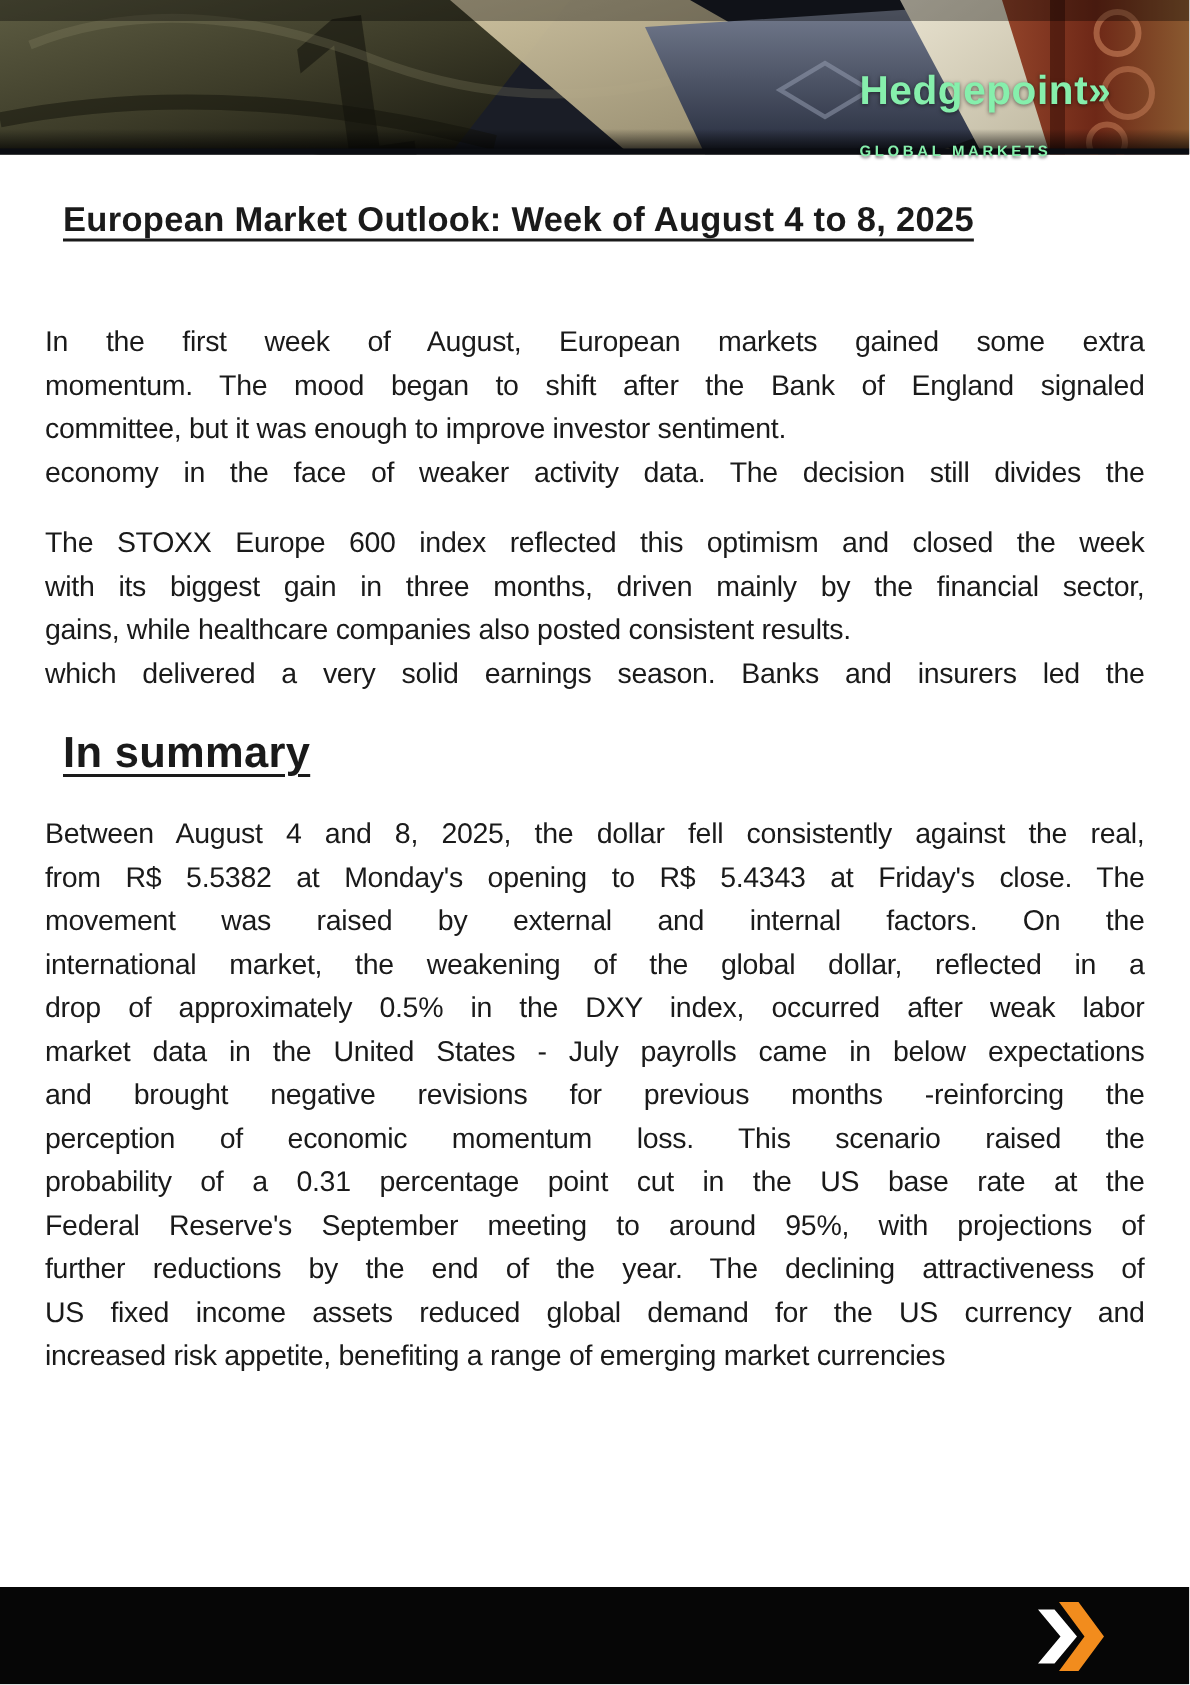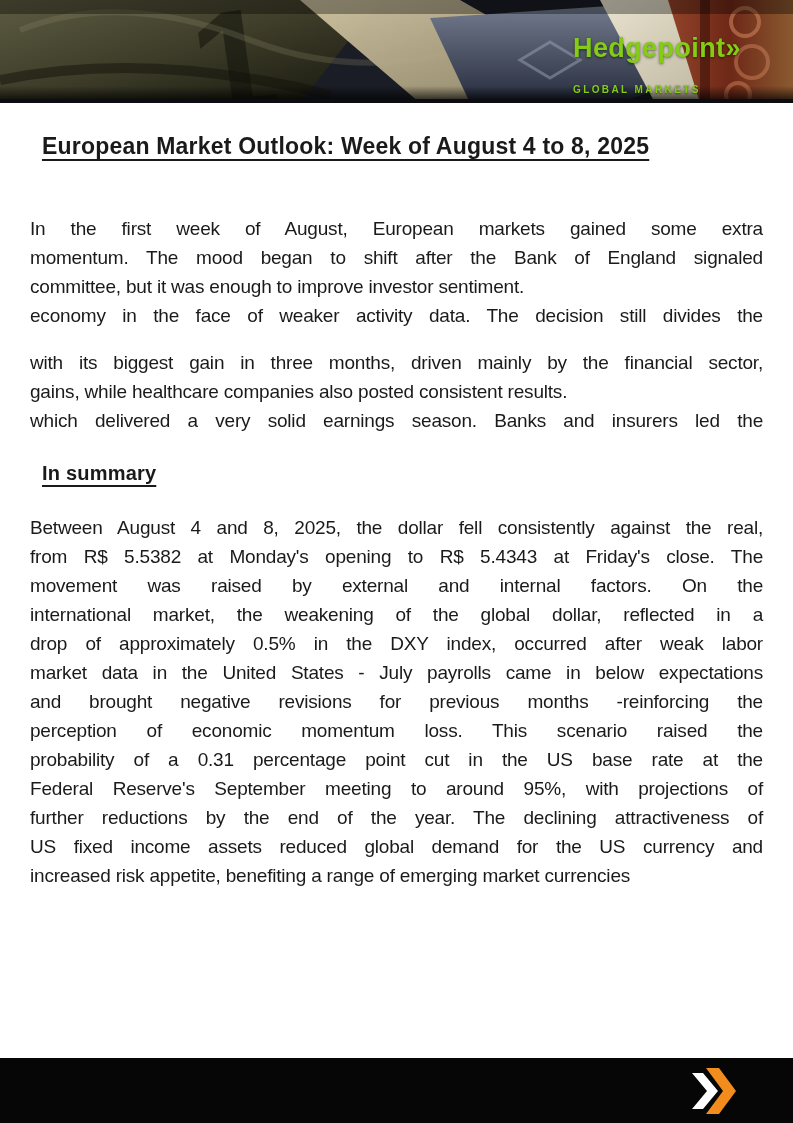--- a/index.html
+++ b/index.html
@@ -16,22 +16,22 @@
   
   .header {
     position: absolute;
     top: 0; left: 0;
     width: 793px; height: 103px;
     background: #1a1d26;
   }
   .header svg { display: block; width: 100%; height: 100%; }
   .logo {
     position: absolute;
-    left: 573px; top: 35px;
-    color: #84cc16;
+    left: 573px; top: 47px;
+    color: #86efac;
     line-height: 1;
   }
   .logo-main {
     font-size: 27px;
     font-weight: bold;
     letter-spacing: 0.4px;
     white-space: nowrap;
     text-shadow: 0 1px 3px rgba(0,0,0,0.55);
   }
   .logo-tagline {
@@ -64,21 +64,21 @@
   }
   .para {
     font-size: 19px;
     line-height: 29px;
     letter-spacing: -0.2px;
   }
   .para-1 { margin-top: 55px; }
   .para-2 { margin-top: 18px; }
   .section-heading {
     margin-top: 25px;
-    font-size: 20px;
+    font-size: 29px;
     font-weight: bold;
     letter-spacing: 0.2px;
     line-height: 27px;
   }
   .para-3 { margin-top: 26px; }
   .tline { text-align: justify; text-align-last: justify; }
   .tline-last { text-align: left; text-align-last: left; }
 
   
   .footer {
@@ -159,20 +159,21 @@
     <div class="title"><span class="underlined">European Market Outlook: Week of August 4 to 8, 2025</span></div>
 
     <div class="para para-1">
         <div class="tline">In the first week of August, European markets gained some extra</div>
         <div class="tline">momentum. The mood began to shift after the Bank of England signaled</div>
         <div class="tline tline-last">committee, but it was enough to improve investor sentiment.</div>
         <div class="tline">economy in the face of weaker activity data. The decision still divides the</div>
       </div>
 
     <div class="para para-2">
+        <div class="tline">The STOXX Europe 600 index reflected this optimism and closed the week</div>
         <div class="tline">with its biggest gain in three months, driven mainly by the financial sector,</div>
         <div class="tline tline-last">gains, while healthcare companies also posted consistent results.</div>
         <div class="tline">which delivered a very solid earnings season. Banks and insurers led the</div>
       </div>
 
     <div class="section-heading"><span class="underlined">In summary</span></div>
 
     <div class="para para-3">
         <div class="tline">Between August 4 and 8, 2025, the dollar fell consistently against the real,</div>
         <div class="tline">from R$ 5.5382 at Monday's opening to R$ 5.4343 at Friday's close. The</div>

